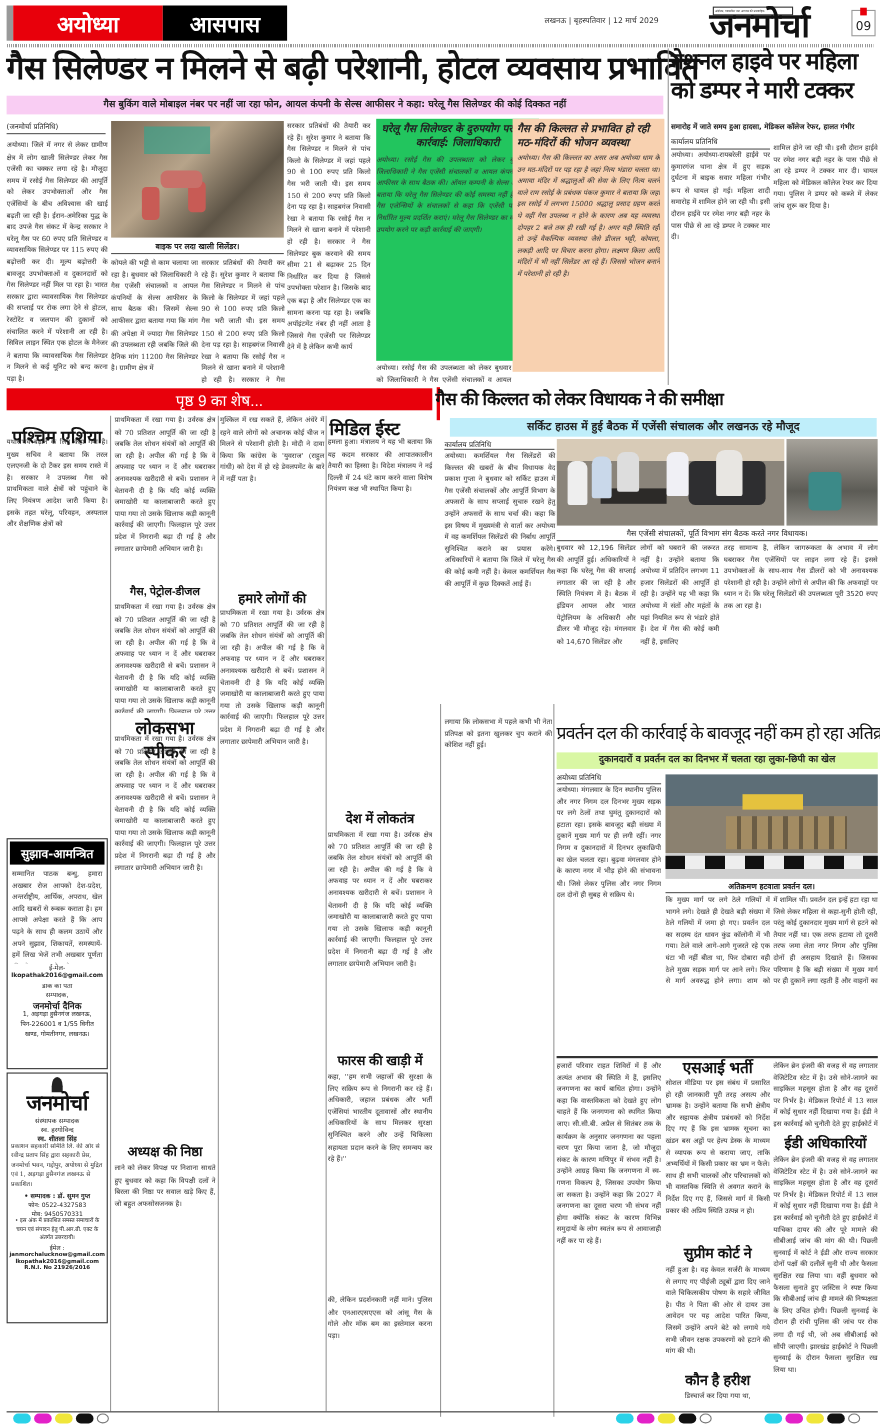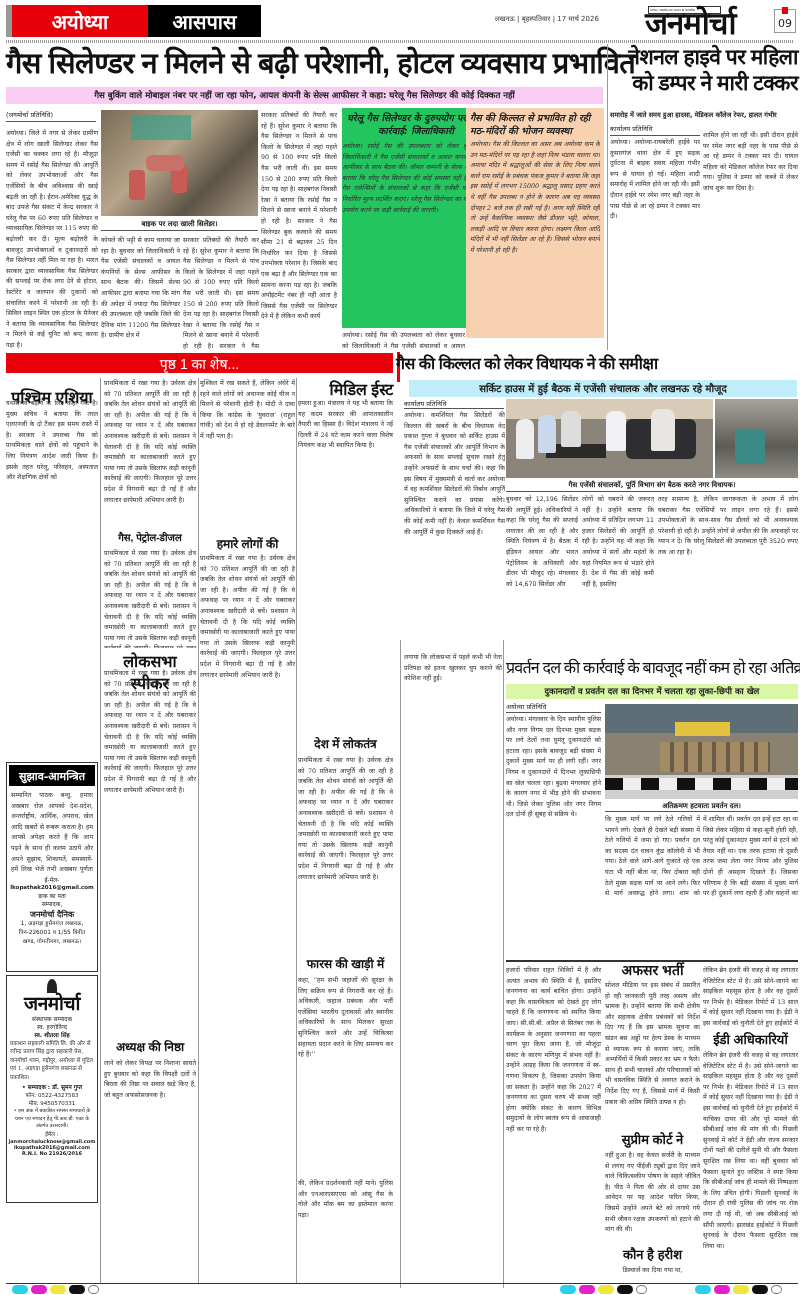--- a/index.html
+++ b/index.html
@@ -15,21 +15,21 @@
 .sub{font-weight:bold;font-size:16px;font-family:"Liberation Sans",sans-serif;text-align:center;color:#111}
 .cmyk{position:absolute;display:flex;gap:3px;align-items:center}
 .cmyk span{display:inline-block;width:16px;height:9px;border-radius:5px}
 </style>
 </head>
 <body>
 
 <div class="abs" style="left:6px;top:5px;width:6px;height:32px;background:#999"></div>
 <div class="hdr-tab" style="left:12px;width:136px;background:#e8000b">अयोध्या</div>
 <div class="hdr-tab" style="left:148px;width:113px;background:#000">आसपास</div>
-<div class="abs" style="left:495px;top:14px;font-size:7px;color:#333">लखनऊ | बृहस्पतिवार | 17 मार्च 2026</div>
+<div class="abs" style="left:495px;top:14px;font-size:7px;color:#333">लखनऊ | बृहस्पतिवार | 12 मार्च 2029</div>
 <div class="abs" style="left:648px;top:6px;width:73px;font-size:2.5px;border:1px solid #333;padding:1px;white-space:nowrap;overflow:hidden">आंदोलन, पत्रकारिता तथा आमजन की धारावाहिक</div>
 <div class="abs hl" style="left:645px;top:8px;font-size:31px;line-height:32px;font-weight:900;letter-spacing:-1px">जनमोर्चा</div>
 <div class="abs" style="left:774px;top:9px;width:22px;height:24px;border:1px solid #999;font-size:11px;display:flex;align-items:flex-end;justify-content:center;padding-bottom:2px">
   <span class="abs" style="left:7px;top:-3px;width:6px;height:7px;background:#e8000b"></span>
   <span>09</span>
 </div>
 <div class="dotline" style="top:40px"></div>
 
 <div class="abs hl" style="left:6px;top:44px;width:600px;font-size:29px;line-height:38px;white-space:nowrap">गैस सिलेण्डर न मिलने से बढ़ी परेशानी, होटल व्यवसाय प्रभावित</div>
 <div class="abs" style="left:6px;top:87px;width:597px;height:17px;background:#f9cdf3;font-size:8.6px;line-height:17px;font-weight:bold;text-align:center;white-space:nowrap;overflow:hidden">गैस बुकिंग वाले मोबाइल नंबर पर नहीं जा रहा फोन, आयल कंपनी के सेल्स आफीसर ने कहा: घरेलू गैस सिलेण्डर की कोई दिक्कत नहीं</div>
@@ -56,45 +56,45 @@
 </div>
 <div class="abs txt" style="left:342px;top:330px;width:123px;height:20px">अयोध्या। रसोई गैस की उपलब्धता को लेकर बुधवार को जिलाधिकारी ने गैस एजेंसी संचालकों व आयल कंपनी के सेल्स आफीसर के साथ बैठक की। ऑयल कम्पनी के सेल्स ऑफीसर ने बताया कि घरेलू गैस सिलेण्डर की कोई समस्या नहीं है। डीएम ने गैस एजेन्सियों के संचालकों से कहा कि एजेंसी पर गैस का निर्धारित मूल्य प्रदर्शित कराएं। घरेलू गैस सिलेण्डर का व्यावसायिक उपयोग करने पर कड़ी कार्रवाई की जाएगी।</div>
 
 <div class="abs" style="left:466px;top:108px;width:138px;height:230px;background:#f8d1b0;padding:3px 4px">
   <div style="font-size:9.5px;line-height:13px;font-weight:bold;font-style:italic;text-align:left;margin-bottom:2px">गैस की किल्लत से प्रभावित हो रही मठ-मंदिरों की भोजन व्यवस्था</div>
   <div class="txt" style="font-style:italic;height:190px">अयोध्या। गैस की किल्लत का असर अब अयोध्या धाम के उन मठ-मंदिरों पर पड़ रहा है जहां नित्य भंडारा चलता था। अमावा मंदिर में श्रद्धालुओं की सेवा के लिए नित्य चलने वाले राम रसोई के प्रबंधक पंकज कुमार ने बताया कि जहां इस रसोई में लगभग 15000 श्रद्धालु प्रसाद ग्रहण करते थे वहीं गैस उपलब्ध न होने के कारण अब यह व्यवस्था दोपहर 2 बजे तक ही रखी गई है। अगर यही स्थिति रही तो उन्हें वैकल्पिक व्यवस्था जैसे डीजल भट्टी, कोयला, लकड़ी आदि पर विचार करना होगा। लक्ष्मण किला आदि मंदिरों में भी नहीं सिलेंडर आ रहे हैं। जिससे भोजन बनाने में परेशानी हो रही है।</div>
 </div>
 
 <div class="vline" style="left:607px;top:44px;height:306px"></div>
 
-<div class="abs hl" style="left:610px;top:44px;width:188px;font-size:21px;line-height:26px;text-align:right">नेशनल हाइवे पर महिला को डम्पर ने मारी टक्कर</div>
+<div class="abs hl" style="left:610px;top:44px;width:188px;font-size:21px;line-height:26px;text-align:left">नेशनल हाइवे पर महिला को डम्पर ने मारी टक्कर</div>
 <div class="abs" style="left:610px;top:110px;width:188px;font-size:6.5px;font-weight:bold;white-space:nowrap;overflow:hidden">समारोह में जाते समय हुआ हादसा, मेडिकल कॉलेज रेफर, हालत गंभीर</div>
 <div class="abs" style="left:610px;top:124px;font-size:6.5px">कार्यालय प्रतिनिधि</div>
 <div class="abs" style="left:610px;top:135px;width:90px;height:1px;background:#555"></div>
 <div class="abs txt" style="left:610px;top:137px;width:90px;height:213px">अयोध्या। अयोध्या-रायबरेली हाईवे पर कुमारगंज थाना क्षेत्र में हुए सड़क दुर्घटना में बाइक सवार महिला गंभीर रूप से घायल हो गई। महिला शादी समारोह में शामिल होने जा रही थी। इसी दौरान हाईवे पर रमेश नगर बड़ी नहर के पास पीछे से आ रहे डम्पर ने टक्कर मार दी।</div>
 <div class="abs txt" style="left:703px;top:130px;width:95px;height:220px">शामिल होने जा रही थी। इसी दौरान हाईवे पर रमेश नगर बड़ी नहर के पास पीछे से आ रहे डम्पर ने टक्कर मार दी। घायल महिला को मेडिकल कॉलेज रेफर कर दिया गया। पुलिस ने डम्पर को कब्जे में लेकर जांच शुरू कर दिया है।</div>
 
-<div class="abs" style="left:6px;top:353px;width:387px;height:20px;background:#e8000b;color:#fff;font-size:14px;font-family:'Liberation Sans',sans-serif;display:flex;align-items:center;justify-content:center">पृष्ठ 1 का शेष...</div>
+<div class="abs" style="left:6px;top:353px;width:387px;height:20px;background:#e8000b;color:#fff;font-size:14px;font-family:'Liberation Sans',sans-serif;display:flex;align-items:center;justify-content:center">पृष्ठ 9 का शेष...</div>
 
 <div class="abs sub" style="left:6px;top:386px;width:92px">पश्चिम एशिया</div>
 <div class="abs txt" style="left:6px;top:398px;width:92px;height:355px">यथासंभव बढ़ाने के लिए कहा गया है। मुख्य सचिव ने बताया कि तरल एलएनजी के दो टैंकर इस समय रास्ते में है। सरकार ने उपलब्ध गैस को प्राथमिकता वाले क्षेत्रों को पहुंचाने के लिए नियंत्रण आदेश जारी किया है। इसके तहत घरेलू, परिवहन, अस्पताल और शैक्षणिक क्षेत्रों को</div>
 
 <div class="abs txt" style="left:104px;top:378px;width:92px;height:150px">प्राथमिकता में रखा गया है। उर्वरक क्षेत्र को 70 प्रतिशत आपूर्ति की जा रही है जबकि तेल शोधन संयंत्रों को आपूर्ति की जा रही है। अपील की गई है कि वे अफवाह पर ध्यान न दें और घबराकर अनावश्यक खरीदारी से बचें। प्रशासन ने चेतावनी दी है कि यदि कोई व्यक्ति जमाखोरी या कालाबाजारी करते हुए पाया गया तो उसके खिलाफ कड़ी कानूनी कार्रवाई की जाएगी। फिलहाल पूरे उत्तर प्रदेश में निगरानी बढ़ा दी गई है और लगातार छापेमारी अभियान जारी है।</div>
 <div class="abs sub" style="left:104px;top:530px;width:92px;font-size:10px">गैस, पेट्रोल-डीजल</div>
 <div class="abs txt" style="left:104px;top:548px;width:92px;height:100px">प्राथमिकता में रखा गया है। उर्वरक क्षेत्र को 70 प्रतिशत आपूर्ति की जा रही है जबकि तेल शोधन संयंत्रों को आपूर्ति की जा रही है। अपील की गई है कि वे अफवाह पर ध्यान न दें और घबराकर अनावश्यक खरीदारी से बचें। प्रशासन ने चेतावनी दी है कि यदि कोई व्यक्ति जमाखोरी या कालाबाजारी करते हुए पाया गया तो उसके खिलाफ कड़ी कानूनी कार्रवाई की जाएगी। फिलहाल पूरे उत्तर प्रदेश में निगरानी बढ़ा दी गई है और लगातार छापेमारी अभियान जारी है।</div>
 <div class="abs sub" style="left:104px;top:650px;width:92px;font-size:16px">लोकसभा स्पीकर</div>
 <div class="abs txt" style="left:104px;top:668px;width:92px;height:355px">प्राथमिकता में रखा गया है। उर्वरक क्षेत्र को 70 प्रतिशत आपूर्ति की जा रही है जबकि तेल शोधन संयंत्रों को आपूर्ति की जा रही है। अपील की गई है कि वे अफवाह पर ध्यान न दें और घबराकर अनावश्यक खरीदारी से बचें। प्रशासन ने चेतावनी दी है कि यदि कोई व्यक्ति जमाखोरी या कालाबाजारी करते हुए पाया गया तो उसके खिलाफ कड़ी कानूनी कार्रवाई की जाएगी। फिलहाल पूरे उत्तर प्रदेश में निगरानी बढ़ा दी गई है और लगातार छापेमारी अभियान जारी है।</div>
 <div class="abs sub" style="left:104px;top:1038px;width:92px;font-size:12px">अध्यक्ष की निष्ठा</div>
 <div class="abs txt" style="left:104px;top:1058px;width:92px;height:225px">लाने को लेकर विपक्ष पर निशाना साधते हुए बुधवार को कहा कि विपक्षी दलों ने बिरला की निष्ठा पर सवाल खड़े किए हैं, जो बहुत अफसोसजनक है।</div>
 
 <div class="abs txt" style="left:200px;top:378px;width:95px;height:155px">मुश्किल में रख सकते हैं, लेकिन अंधेरे में रहने वाले लोगों को अचानक कोई चीज न मिलने से परेशानी होती है। मोदी ने दावा किया कि कांग्रेस के 'युवराज' (राहुल गांधी) को देश में हो रहे डेवलपमेंट के बारे में नहीं पता है।</div>
 <div class="abs sub" style="left:200px;top:535px;width:95px;font-size:12px">हमारे लोगों की</div>
 <div class="abs txt" style="left:200px;top:553px;width:95px;height:730px">प्राथमिकता में रखा गया है। उर्वरक क्षेत्र को 70 प्रतिशत आपूर्ति की जा रही है जबकि तेल शोधन संयंत्रों को आपूर्ति की जा रही है। अपील की गई है कि वे अफवाह पर ध्यान न दें और घबराकर अनावश्यक खरीदारी से बचें। प्रशासन ने चेतावनी दी है कि यदि कोई व्यक्ति जमाखोरी या कालाबाजारी करते हुए पाया गया तो उसके खिलाफ कड़ी कानूनी कार्रवाई की जाएगी। फिलहाल पूरे उत्तर प्रदेश में निगरानी बढ़ा दी गई है और लगातार छापेमारी अभियान जारी है।</div>
 
-<div class="abs sub" style="left:314px;top:378px;width:95px">मिडिल ईस्ट</div>
+<div class="abs sub" style="left:284px;top:378px;width:95px">मिडिल ईस्ट</div>
 <div class="abs txt" style="left:298px;top:398px;width:95px;height:335px">हमला हुआ। मंत्रालय ने यह भी बताया कि यह कदम सरकार की आपातकालीन तैयारी का हिस्सा है। विदेश मंत्रालय ने नई दिल्ली में 24 घंटे काम करने वाला विशेष नियंत्रण कक्ष भी स्थापित किया है।</div>
 <div class="abs sub" style="left:298px;top:735px;width:95px;font-size:12px">देश में लोकतंत्र</div>
 <div class="abs txt" style="left:298px;top:755px;width:95px;height:200px">प्राथमिकता में रखा गया है। उर्वरक क्षेत्र को 70 प्रतिशत आपूर्ति की जा रही है जबकि तेल शोधन संयंत्रों को आपूर्ति की जा रही है। अपील की गई है कि वे अफवाह पर ध्यान न दें और घबराकर अनावश्यक खरीदारी से बचें। प्रशासन ने चेतावनी दी है कि यदि कोई व्यक्ति जमाखोरी या कालाबाजारी करते हुए पाया गया तो उसके खिलाफ कड़ी कानूनी कार्रवाई की जाएगी। फिलहाल पूरे उत्तर प्रदेश में निगरानी बढ़ा दी गई है और लगातार छापेमारी अभियान जारी है।</div>
 <div class="abs sub" style="left:298px;top:955px;width:95px;font-size:12px">फारस की खाड़ी में</div>
 <div class="abs txt" style="left:298px;top:975px;width:95px;height:200px">कहा, ''हम सभी जहाजों की सुरक्षा के लिए सक्रिय रूप से निगरानी कर रहे हैं। अधिकारी, जहाज प्रबंधक और भर्ती एजेंसियां भारतीय दूतावासों और स्थानीय अधिकारियों के साथ मिलकर सुरक्षा सुनिश्चित करने और उन्हें चिकित्सा सहायता प्रदान करने के लिए समन्वय कर रहे हैं।''</div>
 <div class="abs txt" style="left:298px;top:1178px;width:95px;height:105px">की, लेकिन प्रदर्शनकारी नहीं माने। पुलिस और एनआरएसएएस को आंसू गैस के गोले और मॉक बम का इस्तेमाल करना पड़ा।</div>
 
 <div class="abs" style="left:6px;top:762px;width:92px;height:210px;border:1px solid #333">
   <div style="background:#000;color:#fff;font-size:11px;text-align:center;padding:3px 0;margin:2px;font-weight:bold">सुझाव-आमन्त्रित</div>
   <div class="txt" style="padding:2px 4px;height:88px">सम्मानित पाठक बन्धु, हमारा अखबार रोज आपको देश-प्रदेश, अन्तर्राष्ट्रीय, आर्थिक, अपराध, खेल आदि खबरों से रूबरू कराता है। हम आपसे अपेक्षा करते हैं कि आप पढ़ने के साथ ही कलम उठायें और अपने सुझाव, शिकायतें, समस्यायें- हमें लिख भेजें तभी अखबार पूर्णता की ओर अग्रसर हो पायेगा।</div>
@@ -136,21 +136,21 @@
     <div class="abs" style="left:10px;top:20px;width:18px;height:40px;background:#eee;border-radius:7px 7px 2px 2px"></div>
     <div class="abs" style="left:32px;top:16px;width:18px;height:38px;background:#c9d8ea;border-radius:7px 7px 2px 2px"></div>
     <div class="abs" style="left:55px;top:12px;width:20px;height:36px;background:#ddd;border-radius:7px 7px 2px 2px"></div>
     <div class="abs" style="left:100px;top:12px;width:20px;height:40px;background:#f0f0f5;border-radius:7px 7px 2px 2px"></div>
     <div class="abs" style="left:145px;top:10px;width:24px;height:42px;background:#e8e6e2;border-radius:8px 8px 2px 2px"></div>
   </div>
   <div class="abs photo" style="left:209px;top:0;width:83px;height:79px;background:linear-gradient(180deg,#a7a39b,#5c5b55 60%,#8e8c85)">
     <div class="abs" style="left:20px;top:30px;width:30px;height:35px;background:#3c8a88;border-radius:4px"></div>
   </div>
 </div>
-<div class="abs cap" style="left:506px;top:480px;width:292px;font-weight:bold">गैस एजेंसी संचालकों, पूर्ति विभाग संग बैठक करते नगर विधायक।</div>
+<div class="abs cap" style="left:506px;top:480px;width:292px;font-weight:normal">गैस एजेंसी संचालकों, पूर्ति विभाग संग बैठक करते नगर विधायक।</div>
 <div class="abs" style="left:506px;top:491px;width:292px;height:1px;background:#555"></div>
 <div class="abs txt" style="left:506px;top:494px;width:72px;height:147px;font-family:'DejaVu Sans',sans-serif">बुधवार को 12,196 सिलेंडर की आपूर्ति हुई। अधिकारियों ने कहा कि घरेलू गैस की सप्लाई लगातार की जा रही है और स्थिति नियंत्रण में है। बैठक में इंडियन आयल और भारत पेट्रोलियम के अधिकारी और डीलर भी मौजूद रहे। मंगलवार को 14,670 सिलेंडर और</div>
 <div class="abs txt" style="left:582px;top:494px;width:72px;height:147px;font-family:'DejaVu Sans',sans-serif">लोगों को घबराने की जरूरत नहीं है। उन्होंने बताया कि अयोध्या में प्रतिदिन लगभग 11 हजार सिलेंडरों की आपूर्ति हो रही है। उन्होंने यह भी कहा कि अयोध्या में संतों और महंतों के यहां नियमित रूप से भंडारे होते हैं। देश में गैस की कोई कमी नहीं है, इसलिए</div>
 <div class="abs txt" style="left:658px;top:494px;width:140px;height:147px;font-family:'DejaVu Sans',sans-serif">तरह सामान्य है, लेकिन जागरूकता के अभाव में लोग घबराकर गैस एजेंसियों पर लाइन लगा रहे हैं। इससे उपभोक्ताओं के साथ-साथ गैस डीलरों को भी अनावश्यक परेशानी हो रही है। उन्होंने लोगों से अपील की कि अफवाहों पर ध्यान न दें। कि घरेलू सिलेंडरों की उपलब्धता पूरी 3520 रुपए तक आ रहा है।</div>
 
 <div class="abs" style="left:400px;top:640px;width:104px;height:648px;border-left:1px solid #999;border-right:1px solid #999"></div>
 <div class="abs txt" style="left:404px;top:652px;width:98px;height:630px">लगाया कि लोकसभा में पहले कभी भी नेता प्रतिपक्ष को इतना खुलकर चुप कराने की कोशिश नहीं हुई।</div>
 
 <div class="abs hl" style="left:506px;top:657px;width:292px;font-size:16px;line-height:22px;font-weight:normal;white-space:nowrap;letter-spacing:-0.8px">प्रवर्तन दल की कार्रवाई के बावजूद नहीं कम हो रहा अतिक्रमण</div>
 <div class="abs" style="left:506px;top:684px;width:292px;height:15px;background:#d9f7a4;font-size:8.5px;line-height:15px;font-weight:bold;text-align:center;white-space:nowrap;overflow:hidden">दुकानदारों व प्रवर्तन दल का दिनभर में चलता रहा लुका-छिपी का खेल</div>
@@ -163,21 +163,21 @@
   <div class="abs" style="left:0;top:74px;width:193px;height:12px;background:repeating-linear-gradient(90deg,#111 0 18px,#eee 18px 36px)"></div>
 </div>
 <div class="abs cap" style="left:605px;top:801px;width:193px">अतिक्रमण हटवाता प्रवर्तन दल।</div>
 <div class="abs" style="left:605px;top:811px;width:193px;height:1px;background:#555"></div>
 <div class="abs txt" style="left:605px;top:814px;width:95px;height:85px">कि मुख्य मार्ग पर लगे ठेले गलियों में भागने लगे। देखते ही देखते बड़ी संख्या में ठेले गलियों में जमा हो गए। प्रवर्तन दल का सदस्य दंत धावन कुंड कॉलोनी में भी गया। ठेले वाले आगे-आगे गुजरते रहे एक घंटा भी नहीं बीता था, फिर दोबारा वही ठेले मुख्य सड़क मार्ग पर आने लगे। फिर से मार्ग अवरुद्ध होने लगा। शाम को लगभग 4 बजे बिरला धर्मशाला के ठीक सामने दूसरी तरफ बड़ी संख्या में दुकानें लगी हुई थीं। महिलाएं भी घुमंतू दुकानदारों</div>
 <div class="abs txt" style="left:703px;top:814px;width:95px;height:85px">में शामिल थीं। प्रवर्तन दल इन्हें हटा रहा था जिसे लेकर महिला से कहा-सुनी होती रही, परंतु कोई दुकानदार मुख्य मार्ग से हटने को तैयार नहीं था। एक तरफ हटाया तो दूसरी तरफ जमा लेता नगर निगम और पुलिस दोनों ही असहाय दिखाते हैं। जिसका परिणाम है कि बड़ी संख्या में मुख्य मार्ग पर ही दुकानें लगा रहती हैं और वाहनों का गुजरना, स्थानीय लोगों का आना-जाना मुश्किल भरा हो जाता है।</div>
 
 <div class="abs" style="left:506px;top:960px;width:292px;height:2px;background:#333"></div>
 
 <div class="abs txt" style="left:506px;top:965px;width:95px;height:240px">हजारों परिवार राहत शिविरों में हैं और अत्यंत अभाव की स्थिति में हैं, इसलिए जनगणना का कार्य बाधित होगा। उन्होंने कहा कि वास्तविकता को देखते हुए लोग चाहते हैं कि जनगणना को स्थगित किया जाए। सी.सी.बी. अप्रैल से सितंबर तक के कार्यक्रम के अनुसार जनगणना का पहला चरण पूरा किया जाना है, जो मौजूदा संकट के कारण मणिपुर में संभव नहीं है। उन्होंने आग्रह किया कि जनगणना में स्व-गणना विकल्प है, जिसका उपयोग किया जा सकता है। उन्होंने कहा कि 2027 में जनगणना का दूसरा चरण भी संभव नहीं होगा क्योंकि संकट के कारण विभिन्न समुदायों के लोग स्वतंत्र रूप से आवाजाही नहीं कर पा रहे हैं।</div>
-<div class="abs sub" style="left:605px;top:960px;width:95px;font-size:14px">अफसर भर्ती</div>
+<div class="abs sub" style="left:605px;top:960px;width:95px;font-size:14px">एसआई भर्ती</div>
 <div class="abs txt" style="left:605px;top:980px;width:95px;height:148px">सोशल मीडिया पर इस संबंध में प्रसारित हो रही जानकारी पूरी तरह असत्य और भ्रामक है। उन्होंने बताया कि सभी क्षेत्रीय और सहायक क्षेत्रीय प्रबंधकों को निर्देश दिए गए हैं कि इस भ्रामक सूचना का खंडन बस अड्डों पर हेल्प डेस्क के माध्यम से व्यापक रूप से कराया जाए, ताकि अभ्यर्थियों में किसी प्रकार का भ्रम न फैले। साथ ही सभी चालकों और परिचालकों को भी वास्तविक स्थिति से अवगत कराने के निर्देश दिए गए हैं, जिससे मार्ग में किसी प्रकार की अप्रिय स्थिति उत्पन्न न हो।</div>
 <div class="abs sub" style="left:605px;top:1130px;width:95px;font-size:13px">सुप्रीम कोर्ट ने</div>
 <div class="abs txt" style="left:605px;top:1150px;width:95px;height:95px">नहीं हुआ है। वह केवल सर्जरी के माध्यम से लगाए गए पीईजी ट्यूबों द्वारा दिए जाने वाले चिकित्सकीय पोषण के सहारे जीवित है। पीठ ने पिता की ओर से दायर उस आवेदन पर यह आदेश पारित किया, जिसमें उन्होंने अपने बेटे को लगाये गये सभी जीवन रक्षक उपकरणों को हटाने की मांग की थी।</div>
 <div class="abs sub" style="left:605px;top:1245px;width:95px;font-size:13px">कौन है हरीश</div>
 <div class="abs txt" style="left:605px;top:1265px;width:95px;height:12px;text-align:center">डिस्चार्ज कर दिया गया था,</div>
 
 <div class="abs txt" style="left:703px;top:965px;width:95px;height:62px">लेकिन ब्रेन इंजरी की वजह से वह लगातार वेजिटेटिव स्टेट में है। उसे सोने-जागने का साइकिल महसूस होता है और वह दूसरों पर निर्भर है। मेडिकल रिपोर्ट में 13 साल में कोई सुधार नहीं दिखाया गया है। ईडी ने इस कार्रवाई को चुनौती देते हुए हाईकोर्ट में याचिका दायर की और पूरे मामले की सीबीआई जांच की मांग की थी। पिछली सुनवाई में कोर्ट ने ईडी और राज्य सरकार दोनों पक्षों की दलीलें सुनी थी और फैसला सुरक्षित रख लिया था। वहीं बुधवार को फैसला सुनाते हुए जस्टिस ने स्पष्ट किया कि सीबीआई जांच ही मामले की निष्पक्षता के लिए उचित होगी। पिछली सुनवाई के दौरान ही रांची पुलिस की जांच पर रोक लगा दी गई थी, जो अब सीबीआई को सौंपी जाएगी। झारखंड हाईकोर्ट ने पिछली सुनवाई के दौरान फैसला सुरक्षित रख लिया था।</div>
 <div class="abs sub" style="left:703px;top:1030px;width:95px;font-size:13px">ईडी अधिकारियों</div>
 <div class="abs txt" style="left:703px;top:1050px;width:95px;height:227px">लेकिन ब्रेन इंजरी की वजह से वह लगातार वेजिटेटिव स्टेट में है। उसे सोने-जागने का साइकिल महसूस होता है और वह दूसरों पर निर्भर है। मेडिकल रिपोर्ट में 13 साल में कोई सुधार नहीं दिखाया गया है। ईडी ने इस कार्रवाई को चुनौती देते हुए हाईकोर्ट में याचिका दायर की और पूरे मामले की सीबीआई जांच की मांग की थी। पिछली सुनवाई में कोर्ट ने ईडी और राज्य सरकार दोनों पक्षों की दलीलें सुनी थी और फैसला सुरक्षित रख लिया था। वहीं बुधवार को फैसला सुनाते हुए जस्टिस ने स्पष्ट किया कि सीबीआई जांच ही मामले की निष्पक्षता के लिए उचित होगी। पिछली सुनवाई के दौरान ही रांची पुलिस की जांच पर रोक लगा दी गई थी, जो अब सीबीआई को सौंपी जाएगी। झारखंड हाईकोर्ट ने पिछली सुनवाई के दौरान फैसला सुरक्षित रख लिया था।</div>
 

